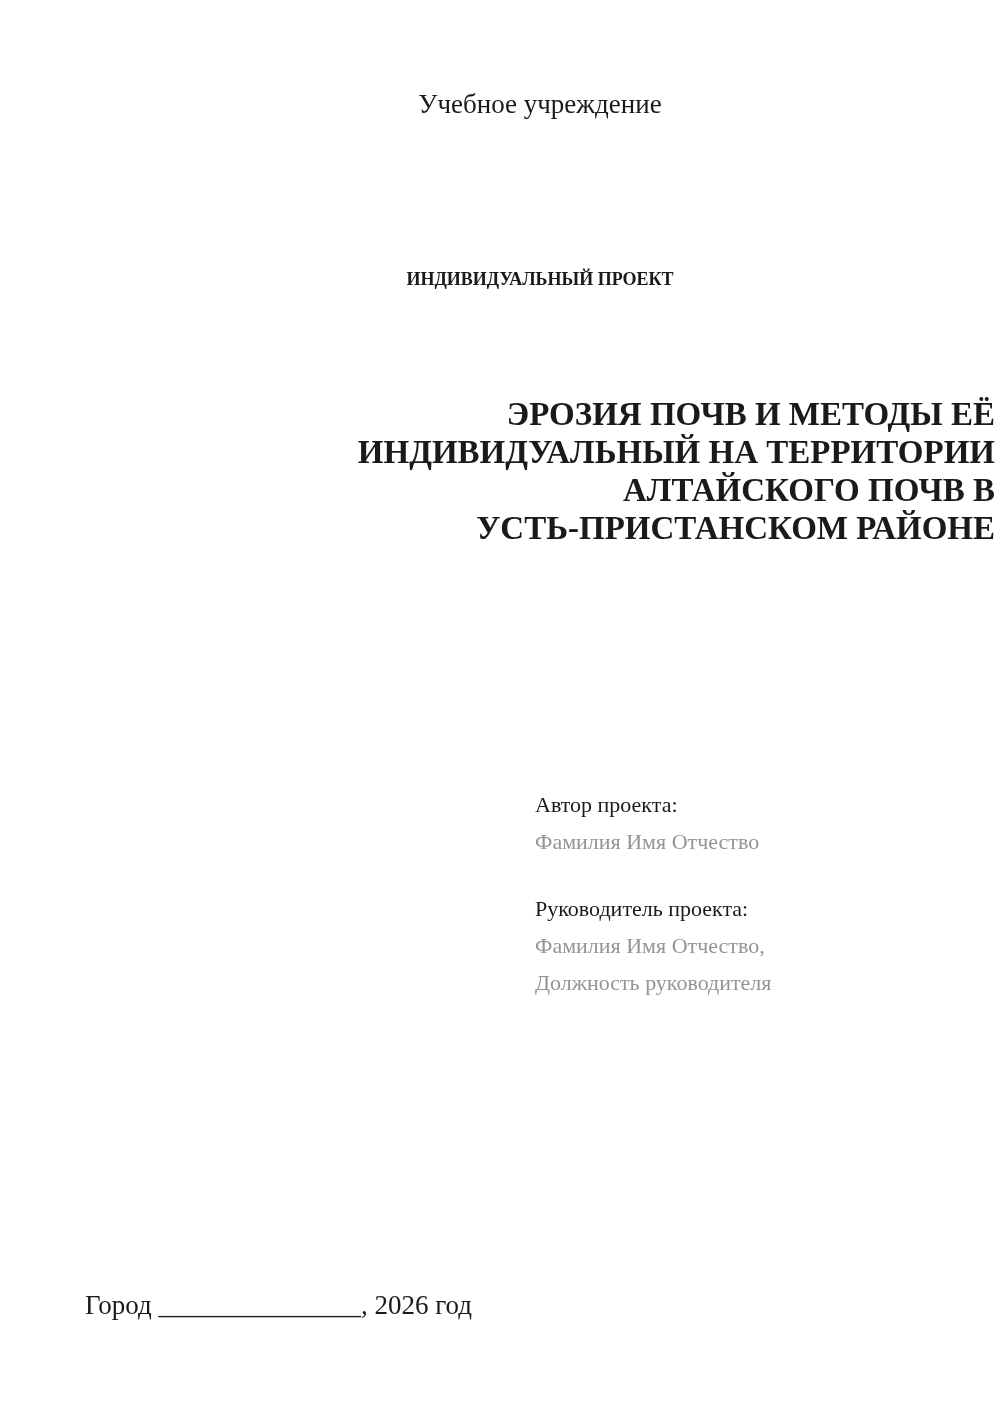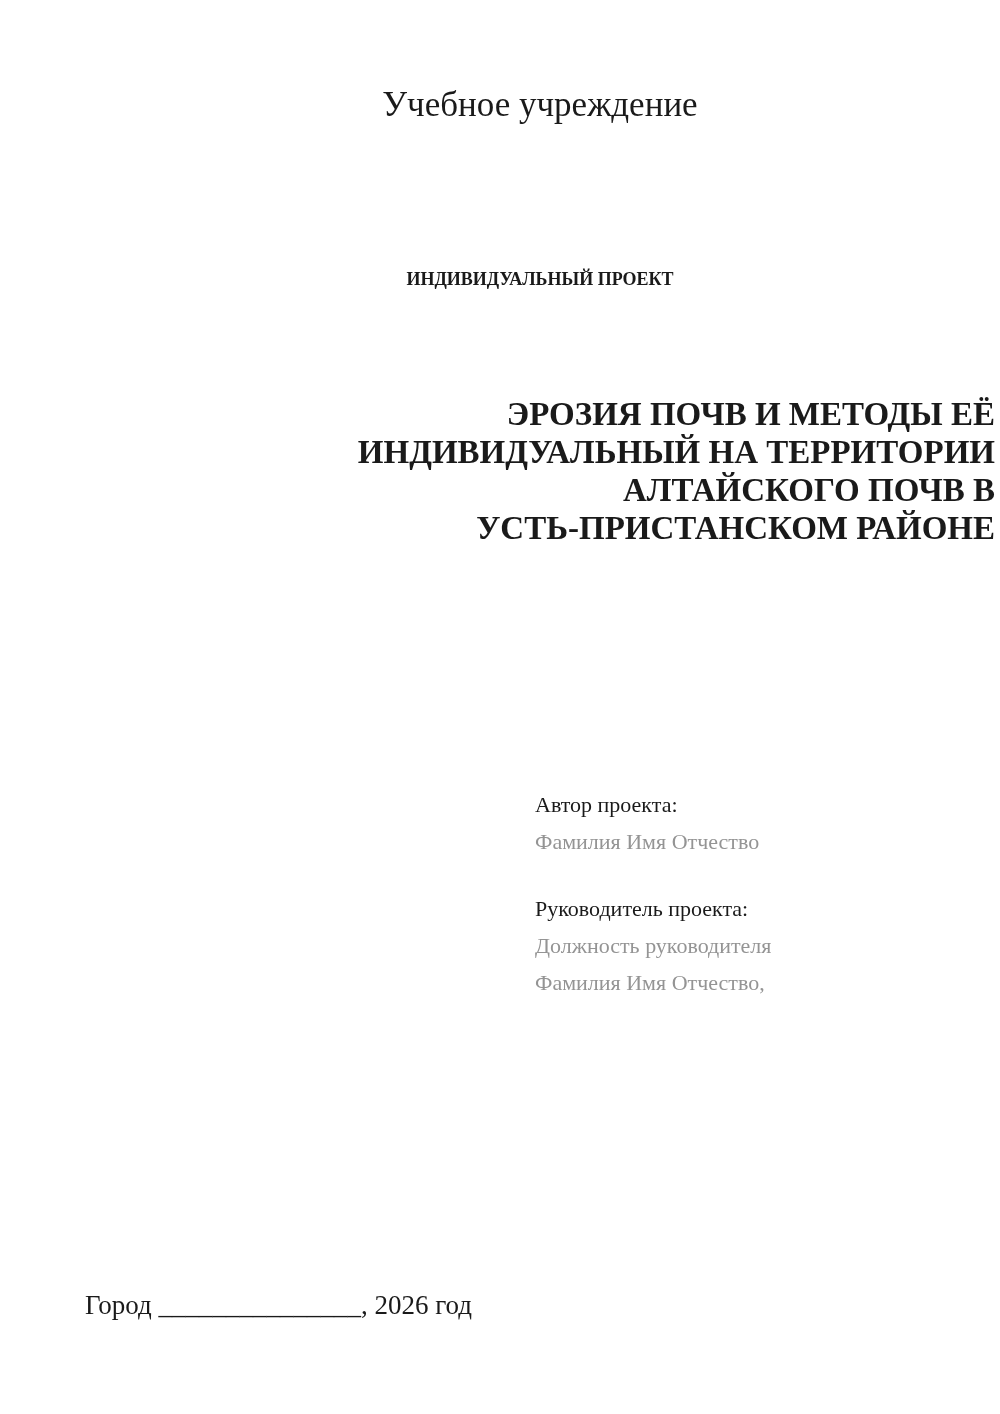--- a/index.html
+++ b/index.html
@@ -18,21 +18,21 @@
     color:var(--text);
     font-family:"Liberation Serif","DejaVu Serif",serif;
     overflow:hidden;
   }
   
   .content{padding:0 5px 0 85px;}
 
   .institution{
     padding-top:86px;
     text-align:center;
-    font-size:35px;
+    font-size:27px;
     line-height:37px;
   }
   .project-type{
     margin-top:138px;
     text-align:center;
     font-size:18px;
     font-weight:bold;
     line-height:37px;
   }
   .doc-title{
@@ -81,22 +81,22 @@
     </div>
 
     <div class="credits">
       <div class="credit-block author">
         <div class="credit-label">Автор проекта:</div>
         <div class="placeholder">Фамилия Имя Отчество</div>
       </div>
 
       <div class="credit-block supervisor">
         <div class="credit-label">Руководитель проекта:</div>
+        <div class="placeholder">Фамилия Имя Отчество,</div>
         <div class="placeholder">Должность руководителя</div>
-        <div class="placeholder">Фамилия Имя Отчество,</div>
       </div>
     </div>
 
   </div>
 
   <div class="footer-line">
     <span>Город</span>
     <span class="blank">_______________</span><span>, 2026 год</span>
   </div>
 </div>

